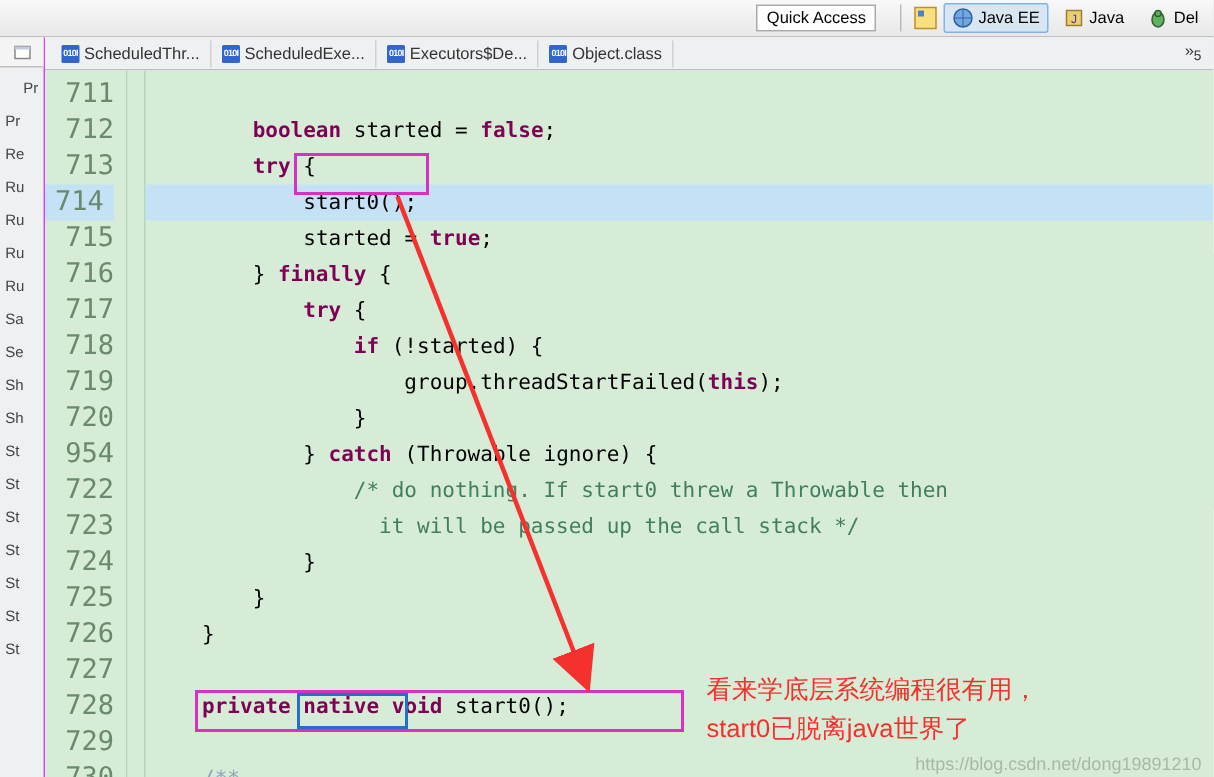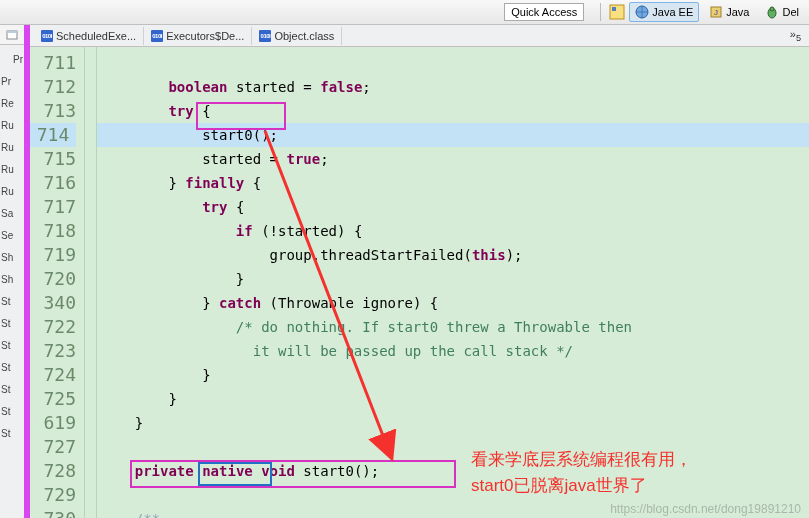--- a/index.html
+++ b/index.html
@@ -54,21 +54,21 @@
   height: 14px;
   display: inline-block;
 }
 .main-row {
   display: flex;
   height: calc(100% - 25px);
 }
 .left-gutter {
   width: 30px;
   background: #eef0f2;
-  border-right: 6px solid #d946ef;
+  border-right: 1px solid #d946ef;
   display: flex;
   flex-direction: column;
   align-items: center;
 }
 .gutter-top {
   height: 20px;
   border-bottom: 1px solid #c0c0c0;
   width: 100%;
   display: flex;
   align-items: center;
@@ -281,20 +281,24 @@
       <div>St</div>
       <div>St</div>
       <div>St</div>
     </div>
   </div>
 
   <div class="editor-area">
     <div class="tab-bar">
       <div class="tab">
         <span class="j-icon"></span>
+        <span>ScheduledThr...</span>
+      </div>
+      <div class="tab">
+        <span class="j-icon"></span>
         <span>ScheduledExe...</span>
       </div>
       <div class="tab">
         <span class="j-icon"></span>
         <span>Executors$De...</span>
       </div>
       <div class="tab">
         <span class="j-icon"></span>
         <span>Object.class</span>
       </div>
@@ -308,26 +312,26 @@
         <div>711</div>
         <div>712</div>
         <div>713</div>
         <div class="hl">714</div>
         <div>715</div>
         <div>716</div>
         <div>717</div>
         <div>718</div>
         <div>719</div>
         <div>720</div>
-        <div>340</div>
+        <div>954</div>
         <div>722</div>
         <div>723</div>
         <div>724</div>
         <div>725</div>
-        <div>619</div>
+        <div>726</div>
         <div>727</div>
         <div>728</div>
         <div>729</div>
         <div>730</div>
       </div>
       <div class="fold-col"></div>
       <div class="code-col">
 <div class="code-line">        </div>
 <div class="code-line">        <span class="kw">boolean</span> <span>started</span> = <span class="kw">false</span>;</div>
 <div class="code-line">        <span class="kw">try</span> {</div>

